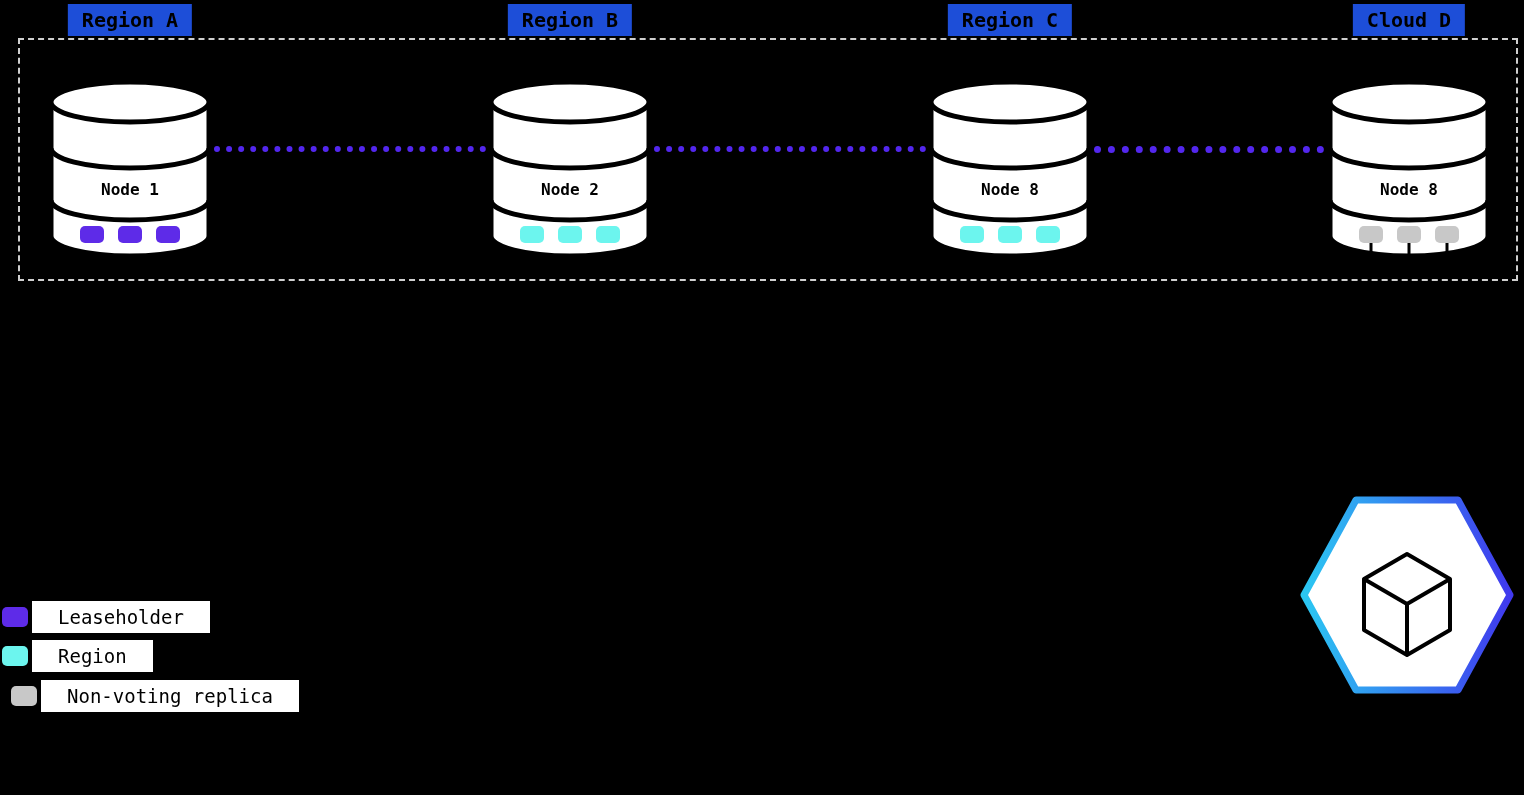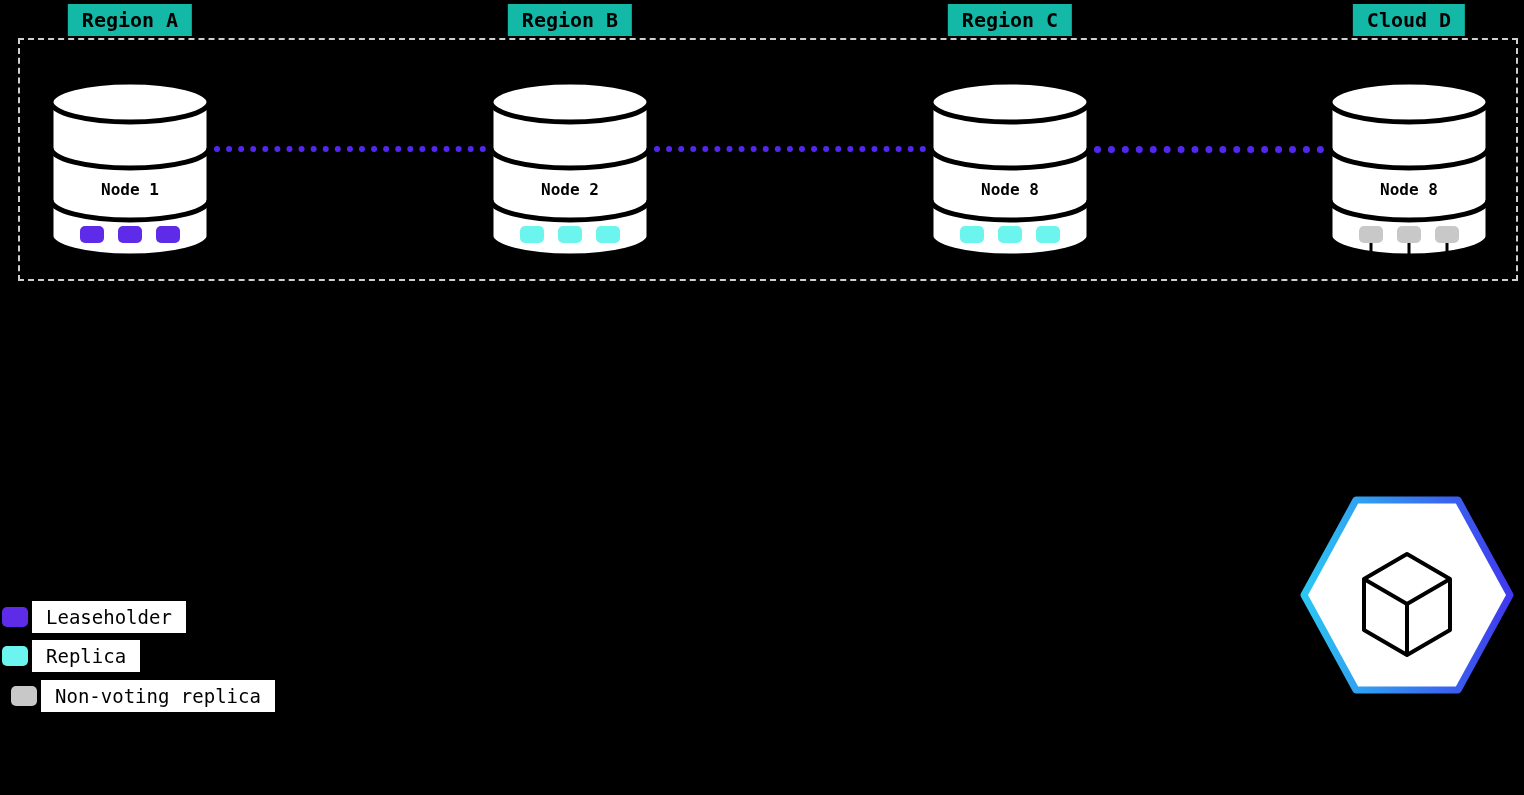--- a/index.html
+++ b/index.html
@@ -7,21 +7,21 @@
   body { font-family:"DejaVu Sans Mono","Liberation Mono",monospace; }
   .canvas { position:relative; width:1524px; height:795px; background:#000; overflow:hidden; }
 
   .cluster-boundary {
     position:absolute; left:18px; top:38px; width:1500px; height:243px;
     border:2px dashed #cfcfcf;
   }
 
   .region-label {
     position:absolute; top:4px; transform:translateX(-50%);
-    background:#14b8a6; color:#000; font-weight:bold; font-size:20px;
+    background:#1d4ed8; color:#000; font-weight:bold; font-size:20px;
     padding:4px 14px; white-space:nowrap;
   }
 
   .node { position:absolute; top:76px; width:164px; height:188px;font-weight:bold; }
   .node svg { position:absolute; left:0; top:0; }
   .cyl-fill { fill:#fff; stroke:#000; stroke-width:5; }
   .cyl-line { fill:none; stroke:#000; stroke-width:5; }
   .conn-line { stroke:#000; stroke-width:3; }
   .sq { stroke:none; }
   .sq.leaseholder { fill:var(--c-leaseholder,#5E2BE8); }
@@ -34,21 +34,21 @@
 
   .connector { position:absolute; top:146px; height:0;
     border-top:6px dotted var(--c-connector,#5327EE); }
   .connector.thick { border-top-width:7px; }
 
   .legend-row { position:absolute; left:2px; display:flex; align-items:center; gap:4px; }
   .swatch { width:26px; height:20px; border-radius:5px; flex:0 0 auto; }
   .swatch.leaseholder { background:var(--c-leaseholder,#5E2BE8); }
   .swatch.replica { background:var(--c-replica,#6CF5EE); }
   .swatch.nonvoting { background:var(--c-nonvoting,#C8C8C8); }
-  .legend-label { background:#fff; color:#000; font-size:19px; padding:5px 14px; white-space:nowrap; }
+  .legend-label { background:#fff; color:#000; font-size:19px; padding:5px 26px; white-space:nowrap; }
 
   .hexagon-wrap { position:absolute; left:1300px; top:492px; width:214px; height:206px; }
   .hex-text {
     position:absolute; left:1300px; top:506px; width:214px;
     text-align:center; font-weight:bold; font-size:14px; line-height:1.3; color:#000;
   }
   .cube { fill:none; stroke:#000; stroke-width:4; stroke-linejoin:round; }
 </style>
 </head>
 <body>
@@ -138,20 +138,20 @@
       </g>
     </svg>
   </div>
 
   <div class="legend-row" style="top:601px;">
     <div class="swatch leaseholder"></div>
     <div class="legend-label">Leaseholder</div>
   </div>
   <div class="legend-row" style="top:640px;">
     <div class="swatch replica"></div>
-    <div class="legend-label">Replica</div>
+    <div class="legend-label">Region</div>
   </div>
   <div class="legend-row" style="top:680px;margin-left:9px;">
     <div class="swatch nonvoting"></div>
     <div class="legend-label">Non-voting replica</div>
   </div>
 
 </div>
 
 </body></html>

